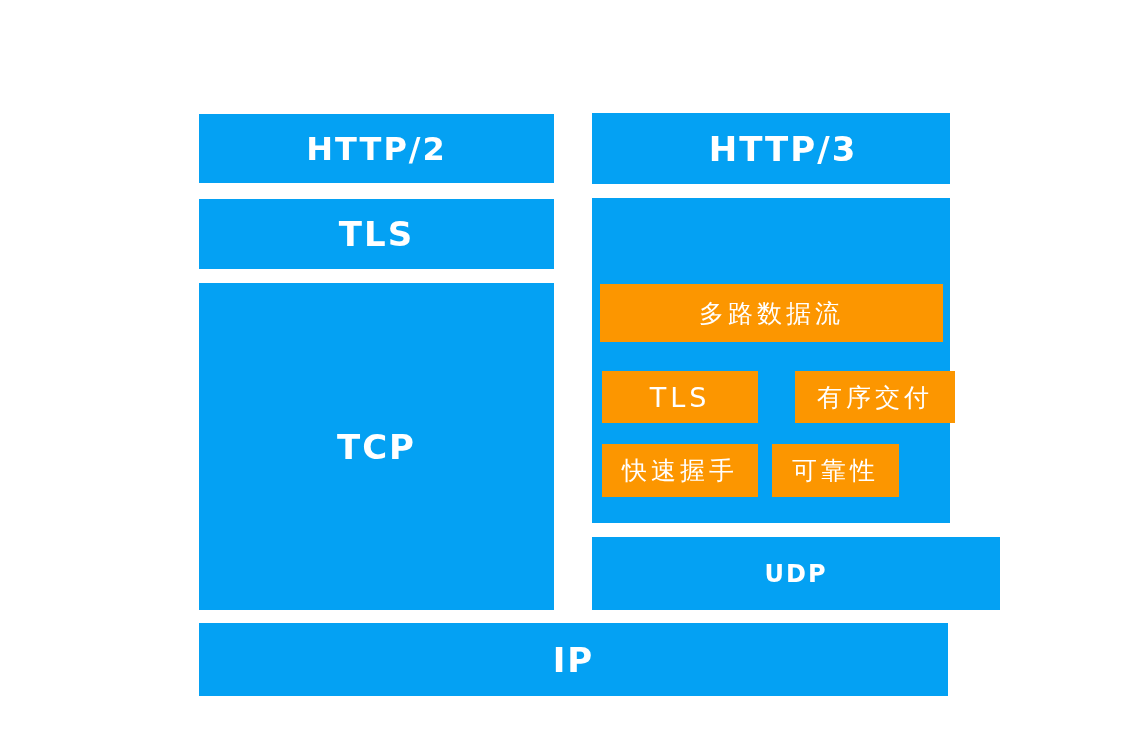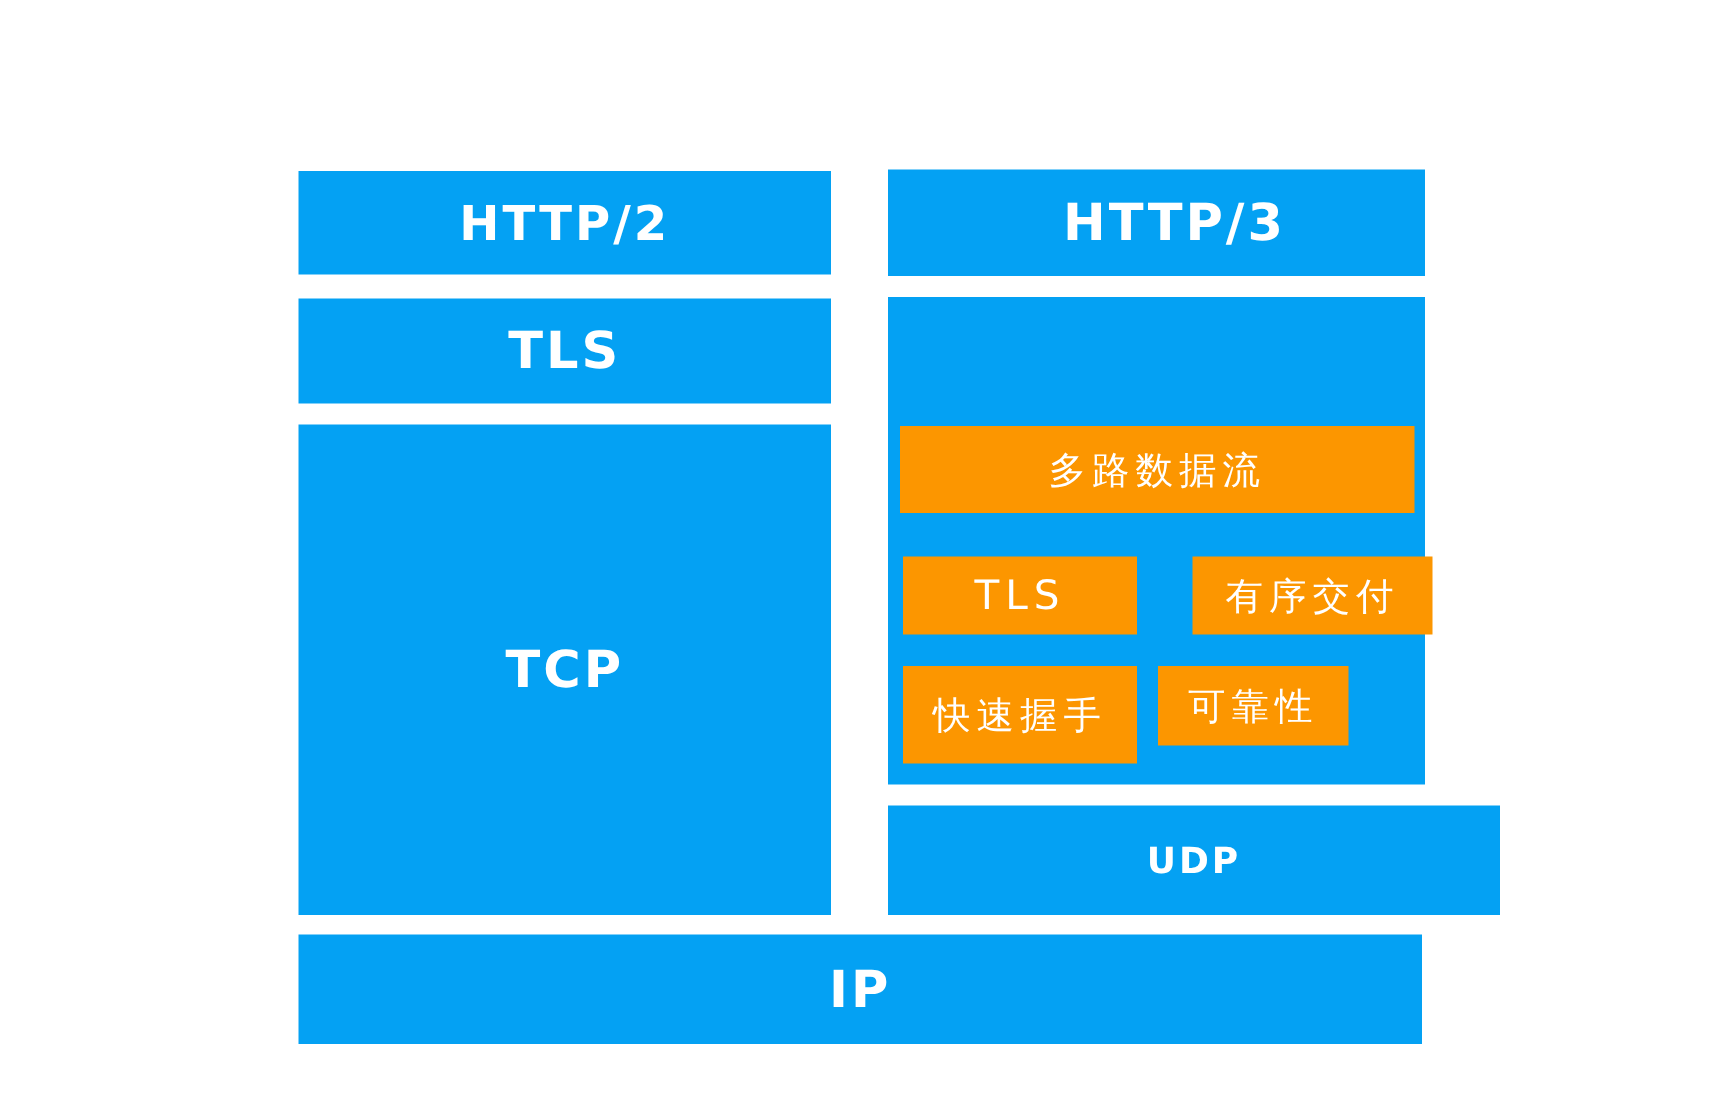--- a/index.html
+++ b/index.html
@@ -49,21 +49,21 @@
   }
   .feature {
     position: absolute;
     display: flex; align-items: center; justify-content: center;
     color: var(--label, #ffffff); font-weight: normal;
     font-size: 25px; letter-spacing: 4px;
   }
   .feat-multiplex   { left: 8px;   top: 86px;  width: 343px; height: 58px; }
   .feat-tls         { left: 10px;  top: 173px; width: 156px; height: 52px; font-size: 27px; }
   .feat-ordered     { left: 183px; top: 173px; width: 160px; height: 52px; margin-left: 20px; }
-  .feat-handshake   { left: 10px;  top: 246px; width: 156px; height: 65px; }
+  .feat-handshake   { left: 10px;  top: 246px; width: 156px; height: 53px; }
   .feat-reliability { left: 180px; top: 246px; width: 127px; height: 53px; }
 
   .box-udp { left: 592px; top: 537px; width: 408px; height: 73px; font-size: 24px; }
 
   
   .box-ip  { left: 199px; top: 623px; width: 749px; height: 73px; font-size: 34px; }
 
   .watermark {
     position: absolute;
     left: 958px; top: 686px;

